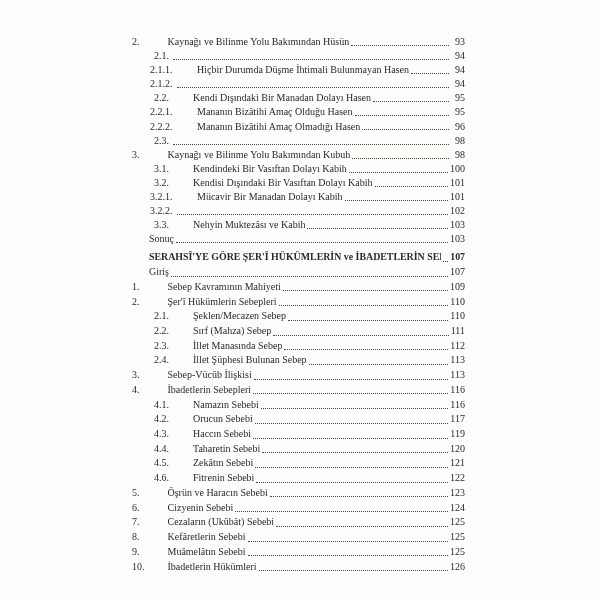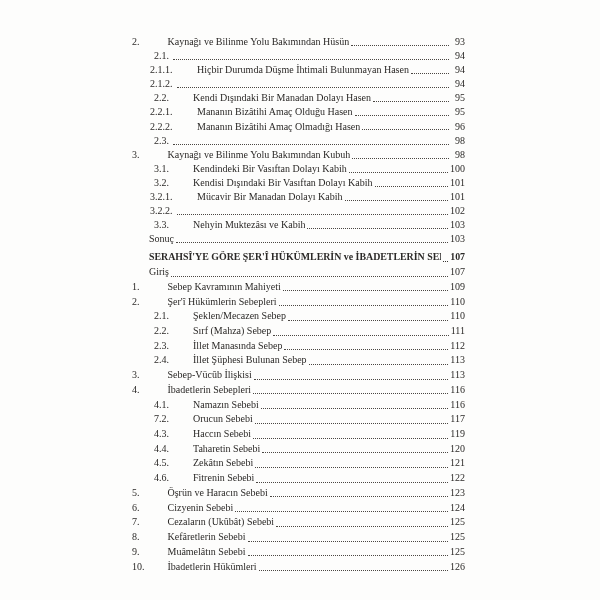--- a/index.html
+++ b/index.html
@@ -215,21 +215,21 @@
     <span class="dots"></span>
     <span class="pg">116</span>
   </div>
         <div class="row lvl2">
     <span class="num">4.1.</span>
     <span class="title">Namazın Sebebi</span>
     <span class="dots"></span>
     <span class="pg">116</span>
   </div>
         <div class="row lvl2">
-    <span class="num">7.2.</span>
+    <span class="num">4.2.</span>
     <span class="title">Orucun Sebebi</span>
     <span class="dots"></span>
     <span class="pg">117</span>
   </div>
         <div class="row lvl2">
     <span class="num">4.3.</span>
     <span class="title">Haccın Sebebi</span>
     <span class="dots"></span>
     <span class="pg">119</span>
   </div>

